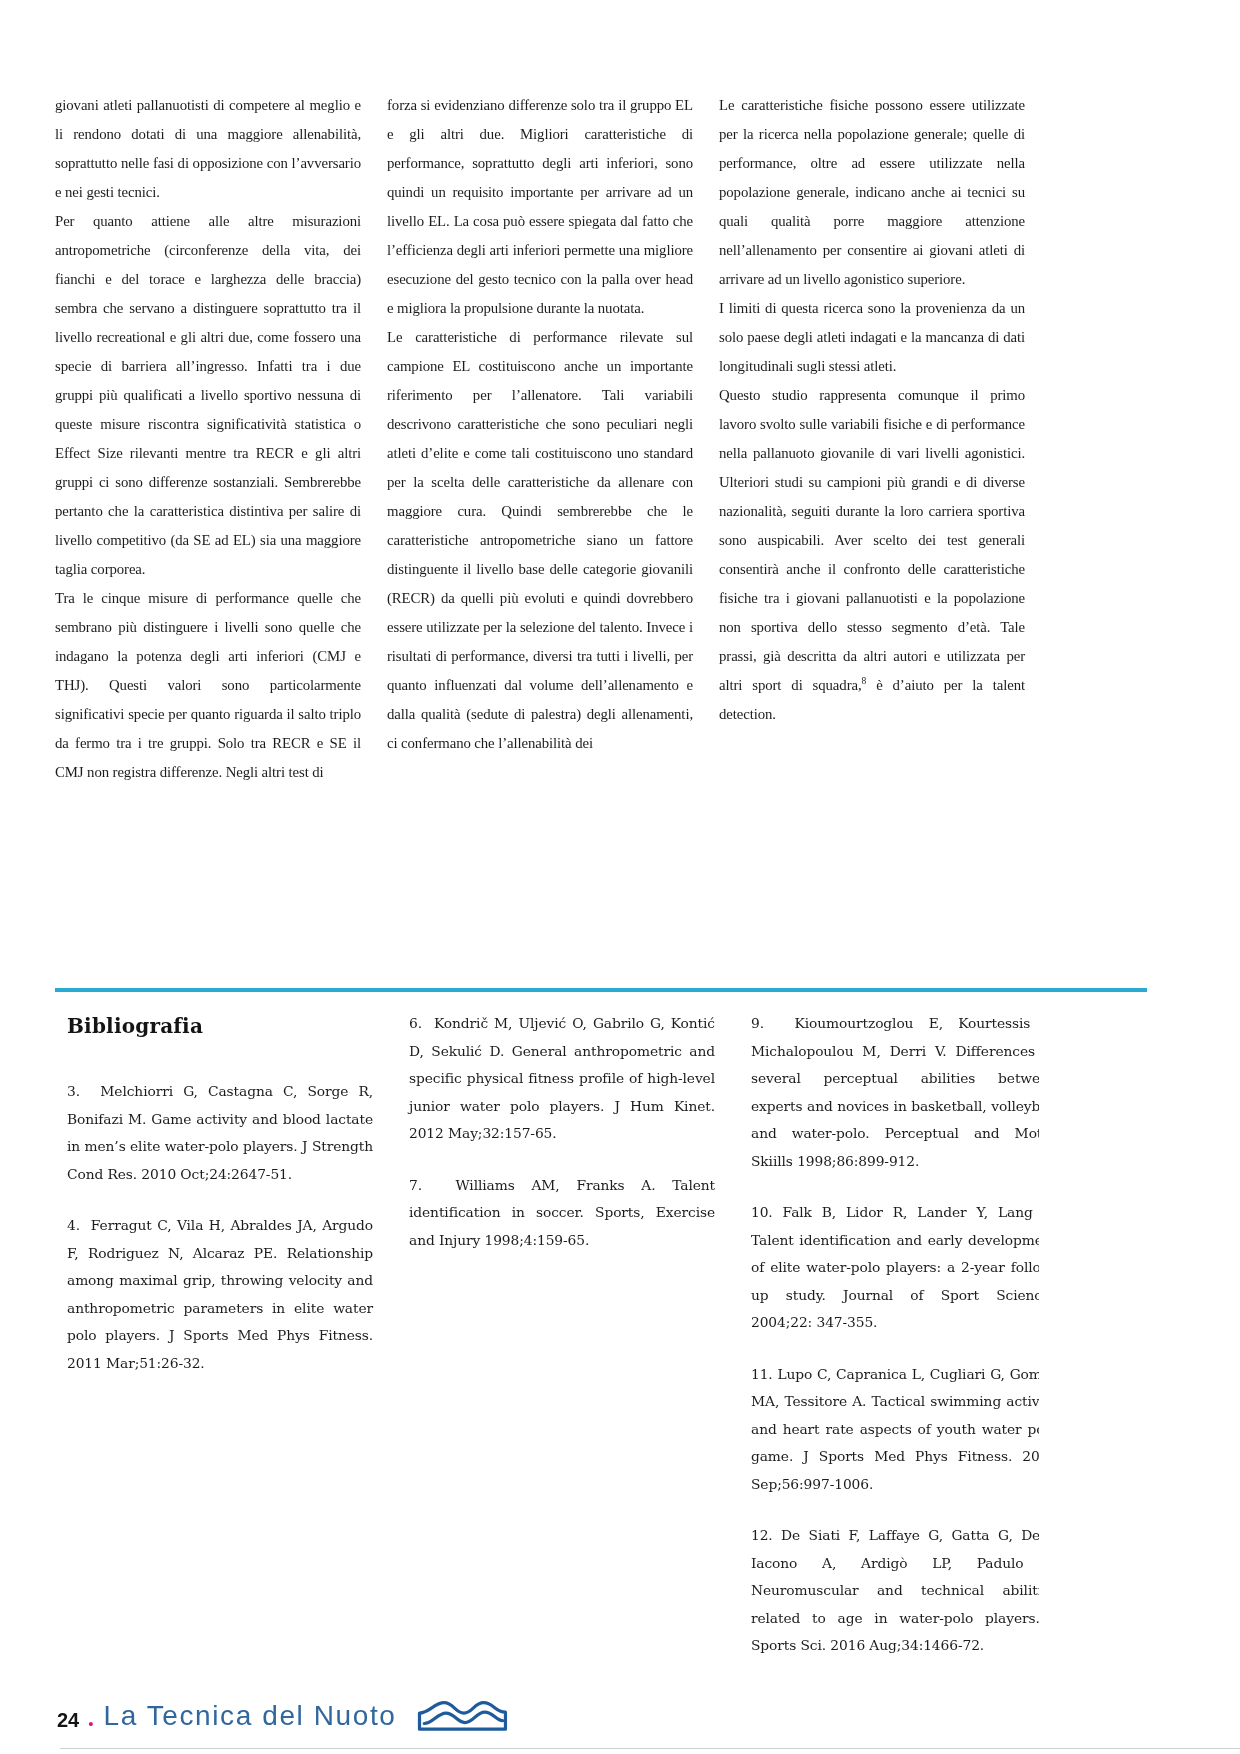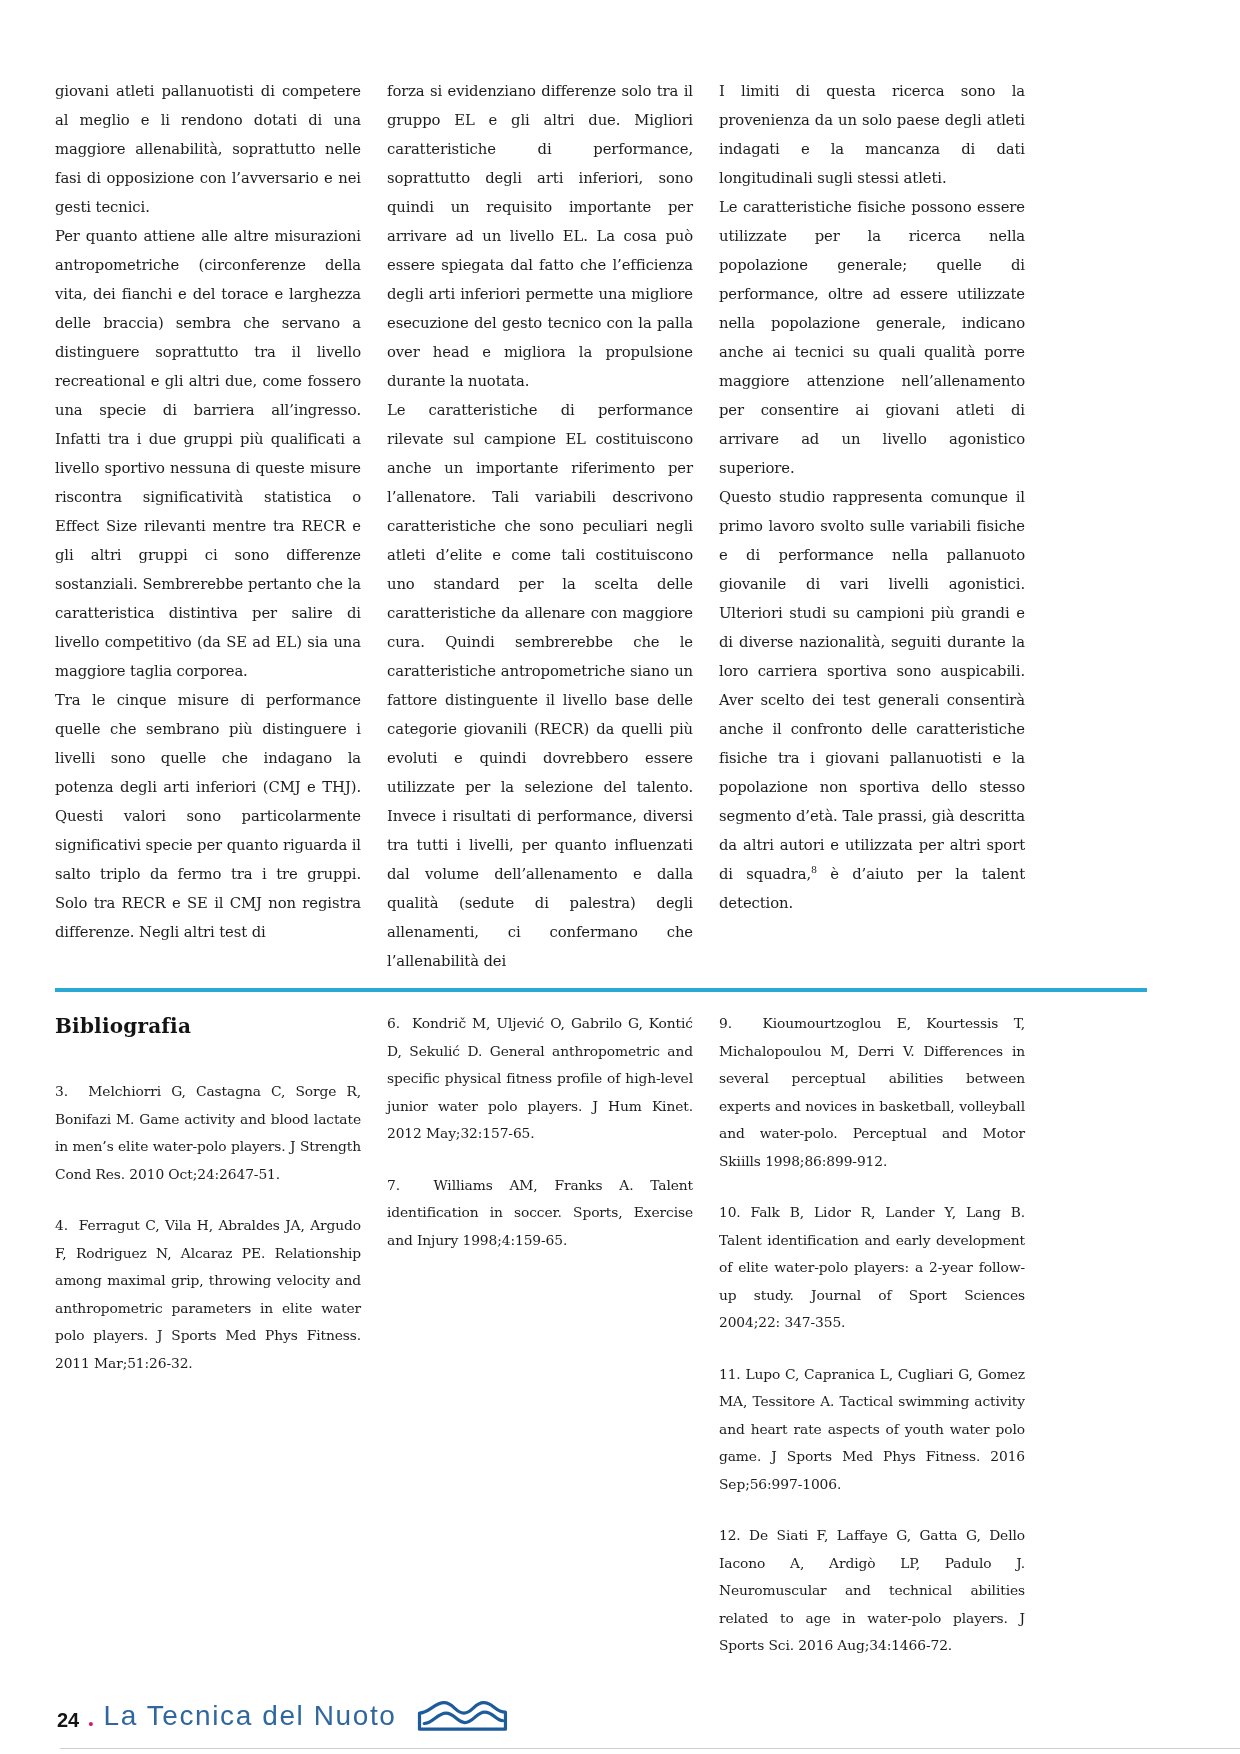--- a/index.html
+++ b/index.html
@@ -1,28 +1,28 @@
 <!DOCTYPE html>
 <html lang="it"><head>
 <meta charset="utf-8">
 <style>
   html,body{margin:0;padding:0;background:#ffffff;}
   .page{position:relative;width:1240px;height:1754px;background:#ffffff;
         font-family:"DejaVu Serif", serif;color:#1c1c1c;overflow:hidden;}
   
-  .body-cols{position:absolute;top:76px;left:55px;width:972px;height:908px;
-             display:flex;gap:26px;overflow:hidden;}
+  .body-cols{position:absolute;top:91px;left:55px;width:972px;height:908px;
+             display:flex;gap:26px;overflow:hidden;font-family:Liberation Serif, serif;}
   .col{flex:0 0 306px;width:306px;}
   .bp{margin:0;text-align:justify;font-size:14.8px;line-height:29px;letter-spacing:-0.1px;}
   sup.cit{font-size:9.5px;line-height:0;vertical-align:super;}
   
   .divider{position:absolute;top:988px;left:55px;width:1092px;height:4px;}
   
-  .bib{position:absolute;top:1010px;left:55px;width:972px;height:678px;
-       display:flex;gap:26px;overflow:hidden;}
+  .bib{position:absolute;top:1010px;left:67px;width:972px;height:678px;
+       display:flex;gap:36px;overflow:hidden;}
   .bib-heading{margin:4px 0 40px 0;font-size:20px;font-weight:bold;letter-spacing:.2px;color:#141414;}
   .ref{margin:0 0 24px 0;text-align:justify;font-size:13.8px;line-height:27.5px;letter-spacing:-0.1px;}
   
   .footer{position:absolute;left:57px;top:1692px;height:40px;display:flex;align-items:flex-end;
           font-family:"Liberation Sans", sans-serif;}
   .pagenum{font-size:20px;font-weight:bold;color:#141414;}
   .bullet{font-size:15px;margin:0 10px 0 9px;}
   .mag{font-size:28px;letter-spacing:1.6px;}
   .wave{margin-left:16px;display:block;}
   .page-edge{position:absolute;left:60px;right:0;bottom:5px;height:1px;background:#cfcfcf;}
@@ -36,22 +36,22 @@
     <div class="col">
       <p class="bp">giovani atleti pallanuotisti di competere al meglio e li rendono dotati di una maggiore allenabilità, soprattutto nelle fasi di opposizione con l’avversario e nei gesti tecnici.</p>
       <p class="bp">Per quanto attiene alle altre misurazioni antropometriche (circonferenze della vita, dei fianchi e del torace e larghezza delle braccia) sembra che servano a distinguere soprattutto tra il livello recreational e gli altri due, come fossero una specie di barriera all’ingresso. Infatti tra i due gruppi più qualificati a livello sportivo nessuna di queste misure riscontra significatività statistica o Effect Size rilevanti mentre tra RECR e gli altri gruppi ci sono differenze sostanziali. Sembrerebbe pertanto che la caratteristica distintiva per salire di livello competitivo (da SE ad EL) sia una maggiore taglia corporea.</p>
       <p class="bp">Tra le cinque misure di performance quelle che sembrano più distinguere i livelli sono quelle che indagano la potenza degli arti inferiori (CMJ e THJ). Questi valori sono particolarmente significativi specie per quanto riguarda il salto triplo da fermo tra i tre gruppi. Solo tra RECR e SE il CMJ non registra differenze.  Negli altri test di</p>
     </div>
     <div class="col">
       <p class="bp">forza si evidenziano differenze solo tra il gruppo EL e gli altri due. Migliori caratteristiche di performance, soprattutto degli arti inferiori, sono quindi un requisito importante per arrivare ad un livello EL. La cosa può essere spiegata dal fatto che l’efficienza degli arti inferiori permette una migliore esecuzione del gesto tecnico con la palla over head e migliora la propulsione durante la nuotata.</p>
       <p class="bp">Le caratteristiche di performance rilevate sul campione EL costituiscono anche un importante riferimento per l’allenatore. Tali variabili descrivono caratteristiche che sono peculiari negli atleti d’elite e come tali costituiscono uno standard per la scelta delle caratteristiche da allenare con maggiore cura. Quindi sembrerebbe che le caratteristiche antropometriche siano un fattore distinguente il livello base delle categorie giovanili (RECR) da quelli più evoluti e quindi dovrebbero essere utilizzate per la selezione del talento. Invece i risultati di performance, diversi tra tutti i livelli, per quanto influenzati dal volume dell’allenamento e dalla qualità (sedute di palestra) degli allenamenti, ci confermano che l’allenabilità dei</p>
     </div>
     <div class="col">
+      <p class="bp">Le caratteristiche fisiche possono essere utilizzate per la ricerca nella popolazione generale; quelle di performance, oltre ad essere utilizzate nella popolazione generale, indicano anche ai tecnici su quali qualità porre maggiore attenzione nell’allenamento per consentire ai giovani atleti di arrivare ad un livello agonistico superiore.</p>
       <p class="bp">I limiti di questa ricerca sono la provenienza da un solo paese degli atleti indagati e la mancanza di dati longitudinali sugli stessi atleti.</p>
-      <p class="bp">Le caratteristiche fisiche possono essere utilizzate per la ricerca nella popolazione generale; quelle di performance, oltre ad essere utilizzate nella popolazione generale, indicano anche ai tecnici su quali qualità porre maggiore attenzione nell’allenamento per consentire ai giovani atleti di arrivare ad un livello agonistico superiore.</p>
       <p class="bp"><span>Questo studio rappresenta comunque il primo lavoro svolto sulle variabili fisiche e di performance nella pallanuoto giovanile di vari livelli agonistici. Ulteriori studi su campioni più grandi e di diverse nazionalità, seguiti durante la loro carriera sportiva sono auspicabili. Aver scelto dei test generali consentirà anche il confronto delle caratteristiche fisiche tra i giovani pallanuotisti e la popolazione non sportiva dello stesso segmento d’età. Tale prassi, già descritta da altri autori e utilizzata per altri sport di squadra,</span><sup class="cit">8</sup><span> è d’aiuto per la talent detection.</span></p>
     </div>
   </section>
 
   <div class="divider" style="background: rgb(42, 169, 210);"></div>
 
   <section class="bib">
     <div class="col">
       <h2 class="bib-heading">Bibliografia</h2>
       <p class="ref">3.&nbsp;&nbsp;Melchiorri G, Castagna C, Sorge R, Bonifazi M. Game activity and blood lactate in men’s elite water-polo players. J Strength Cond Res. 2010 Oct;24:2647-51.</p>

